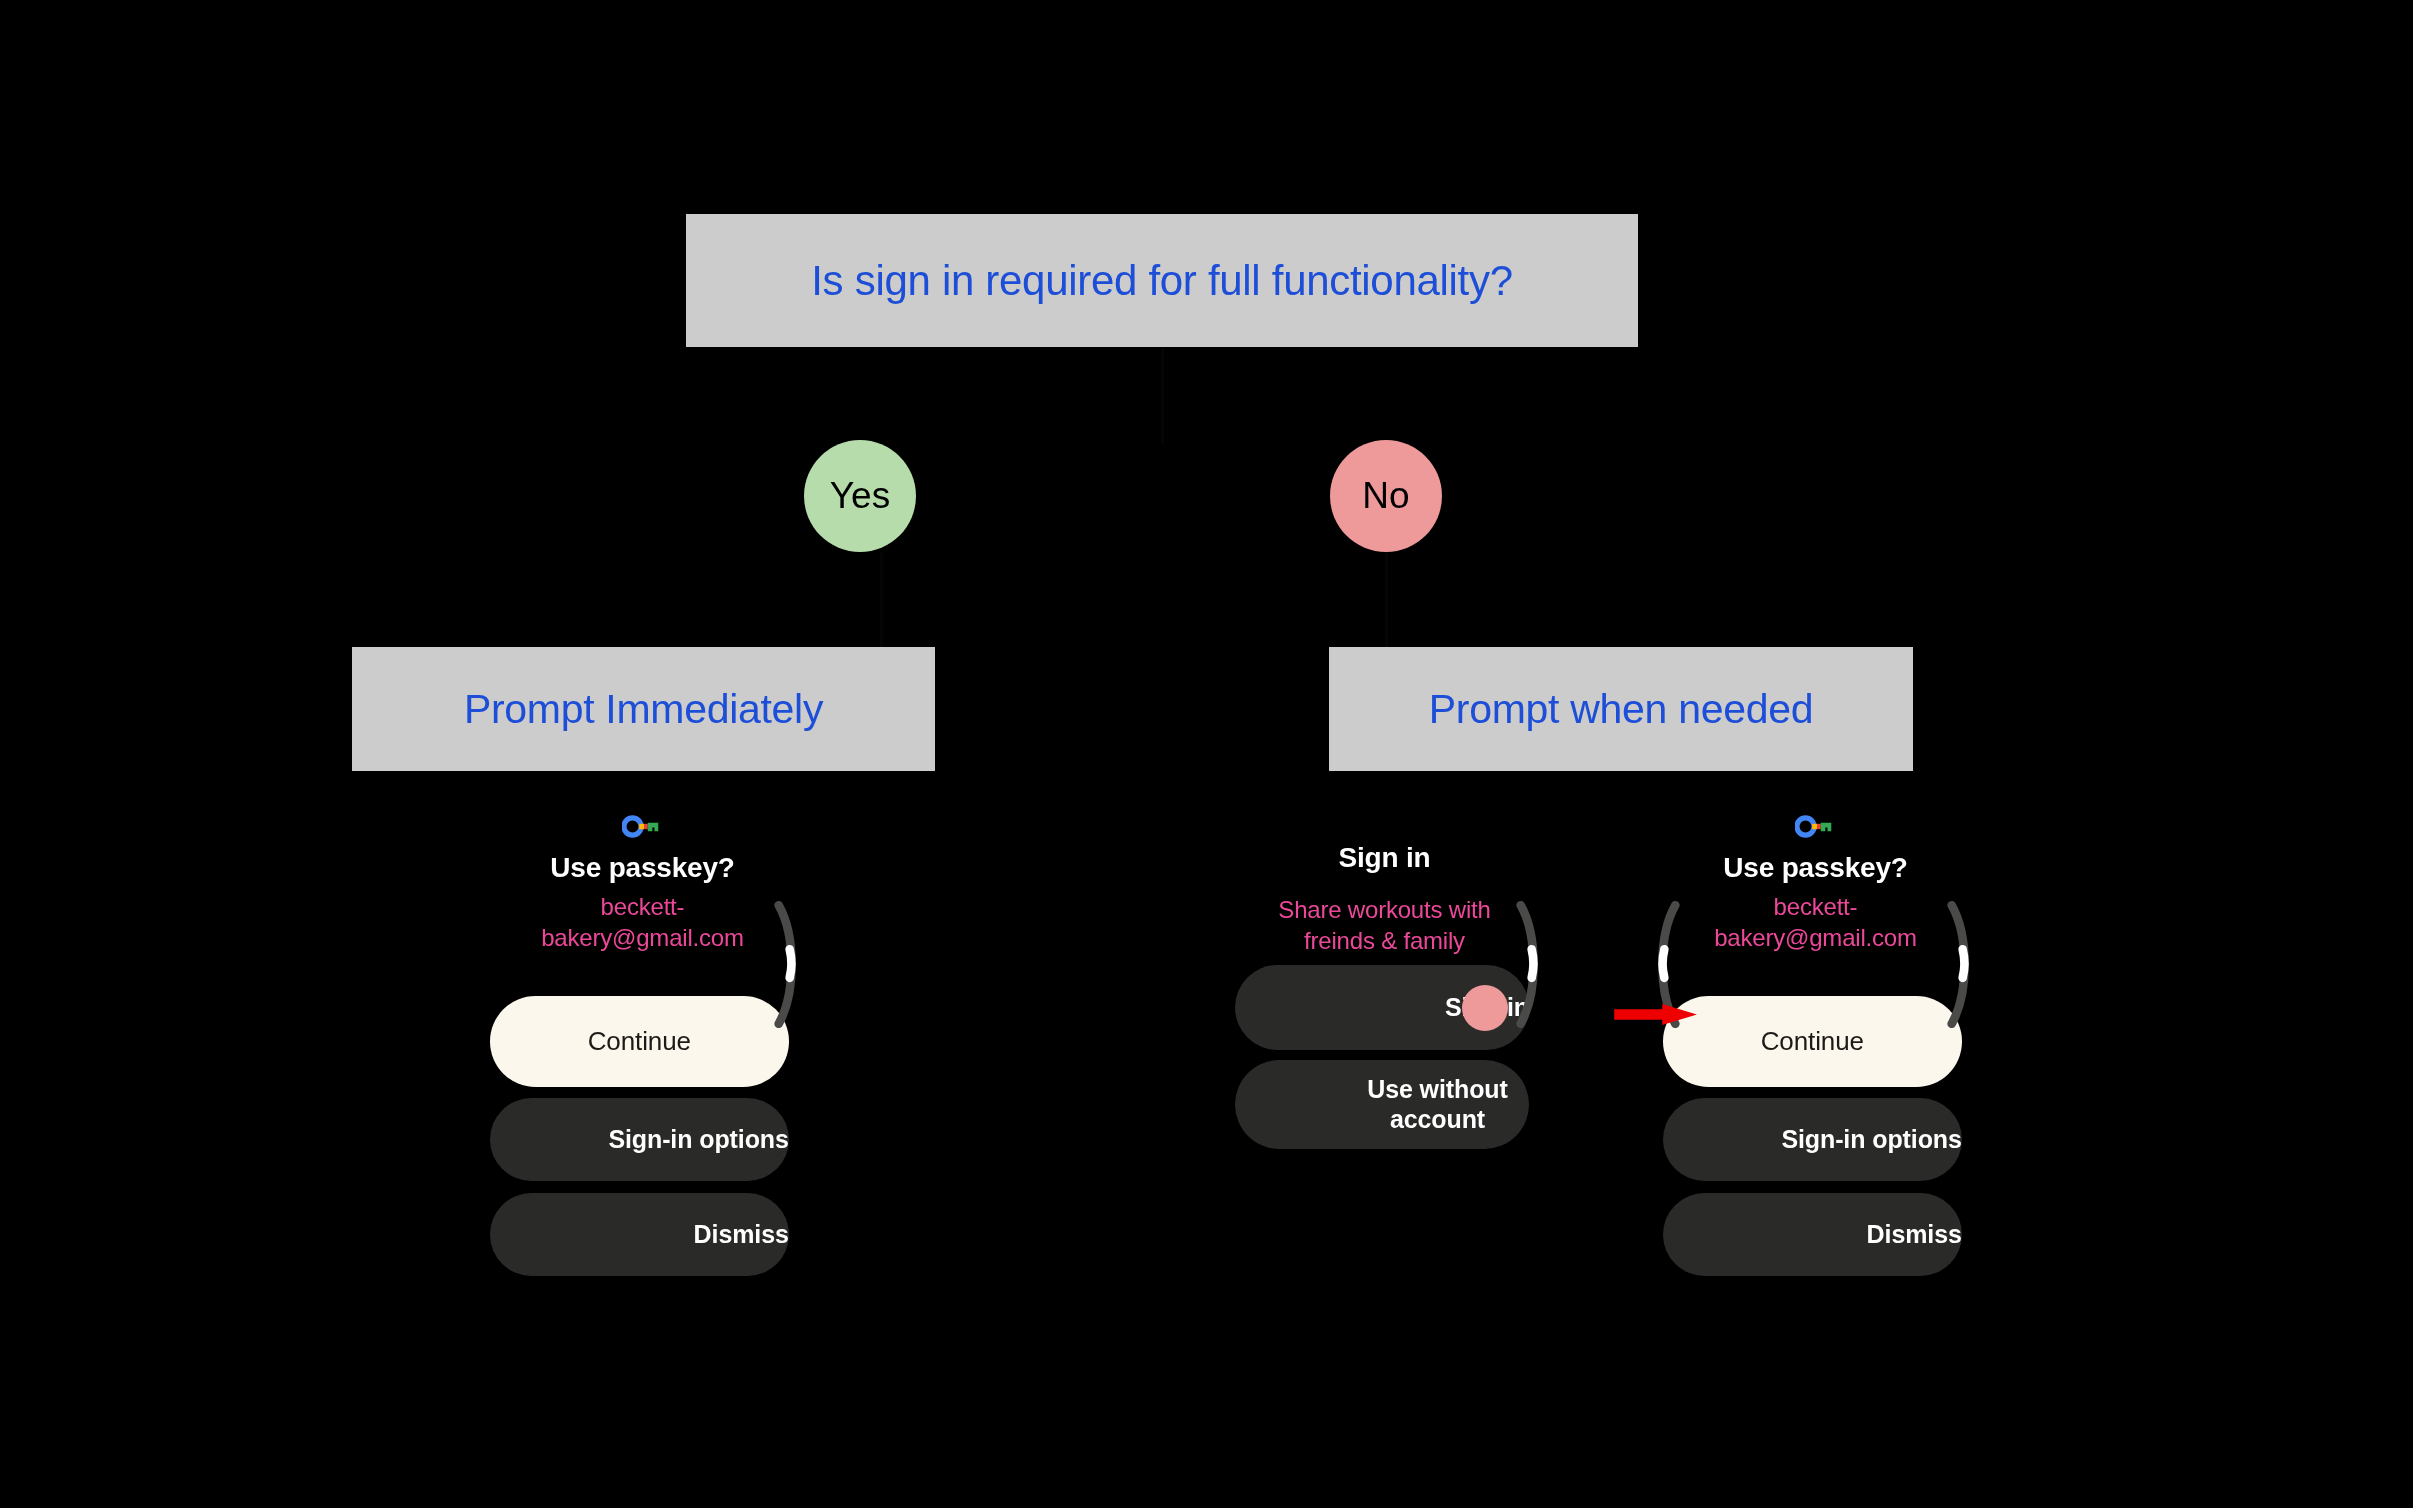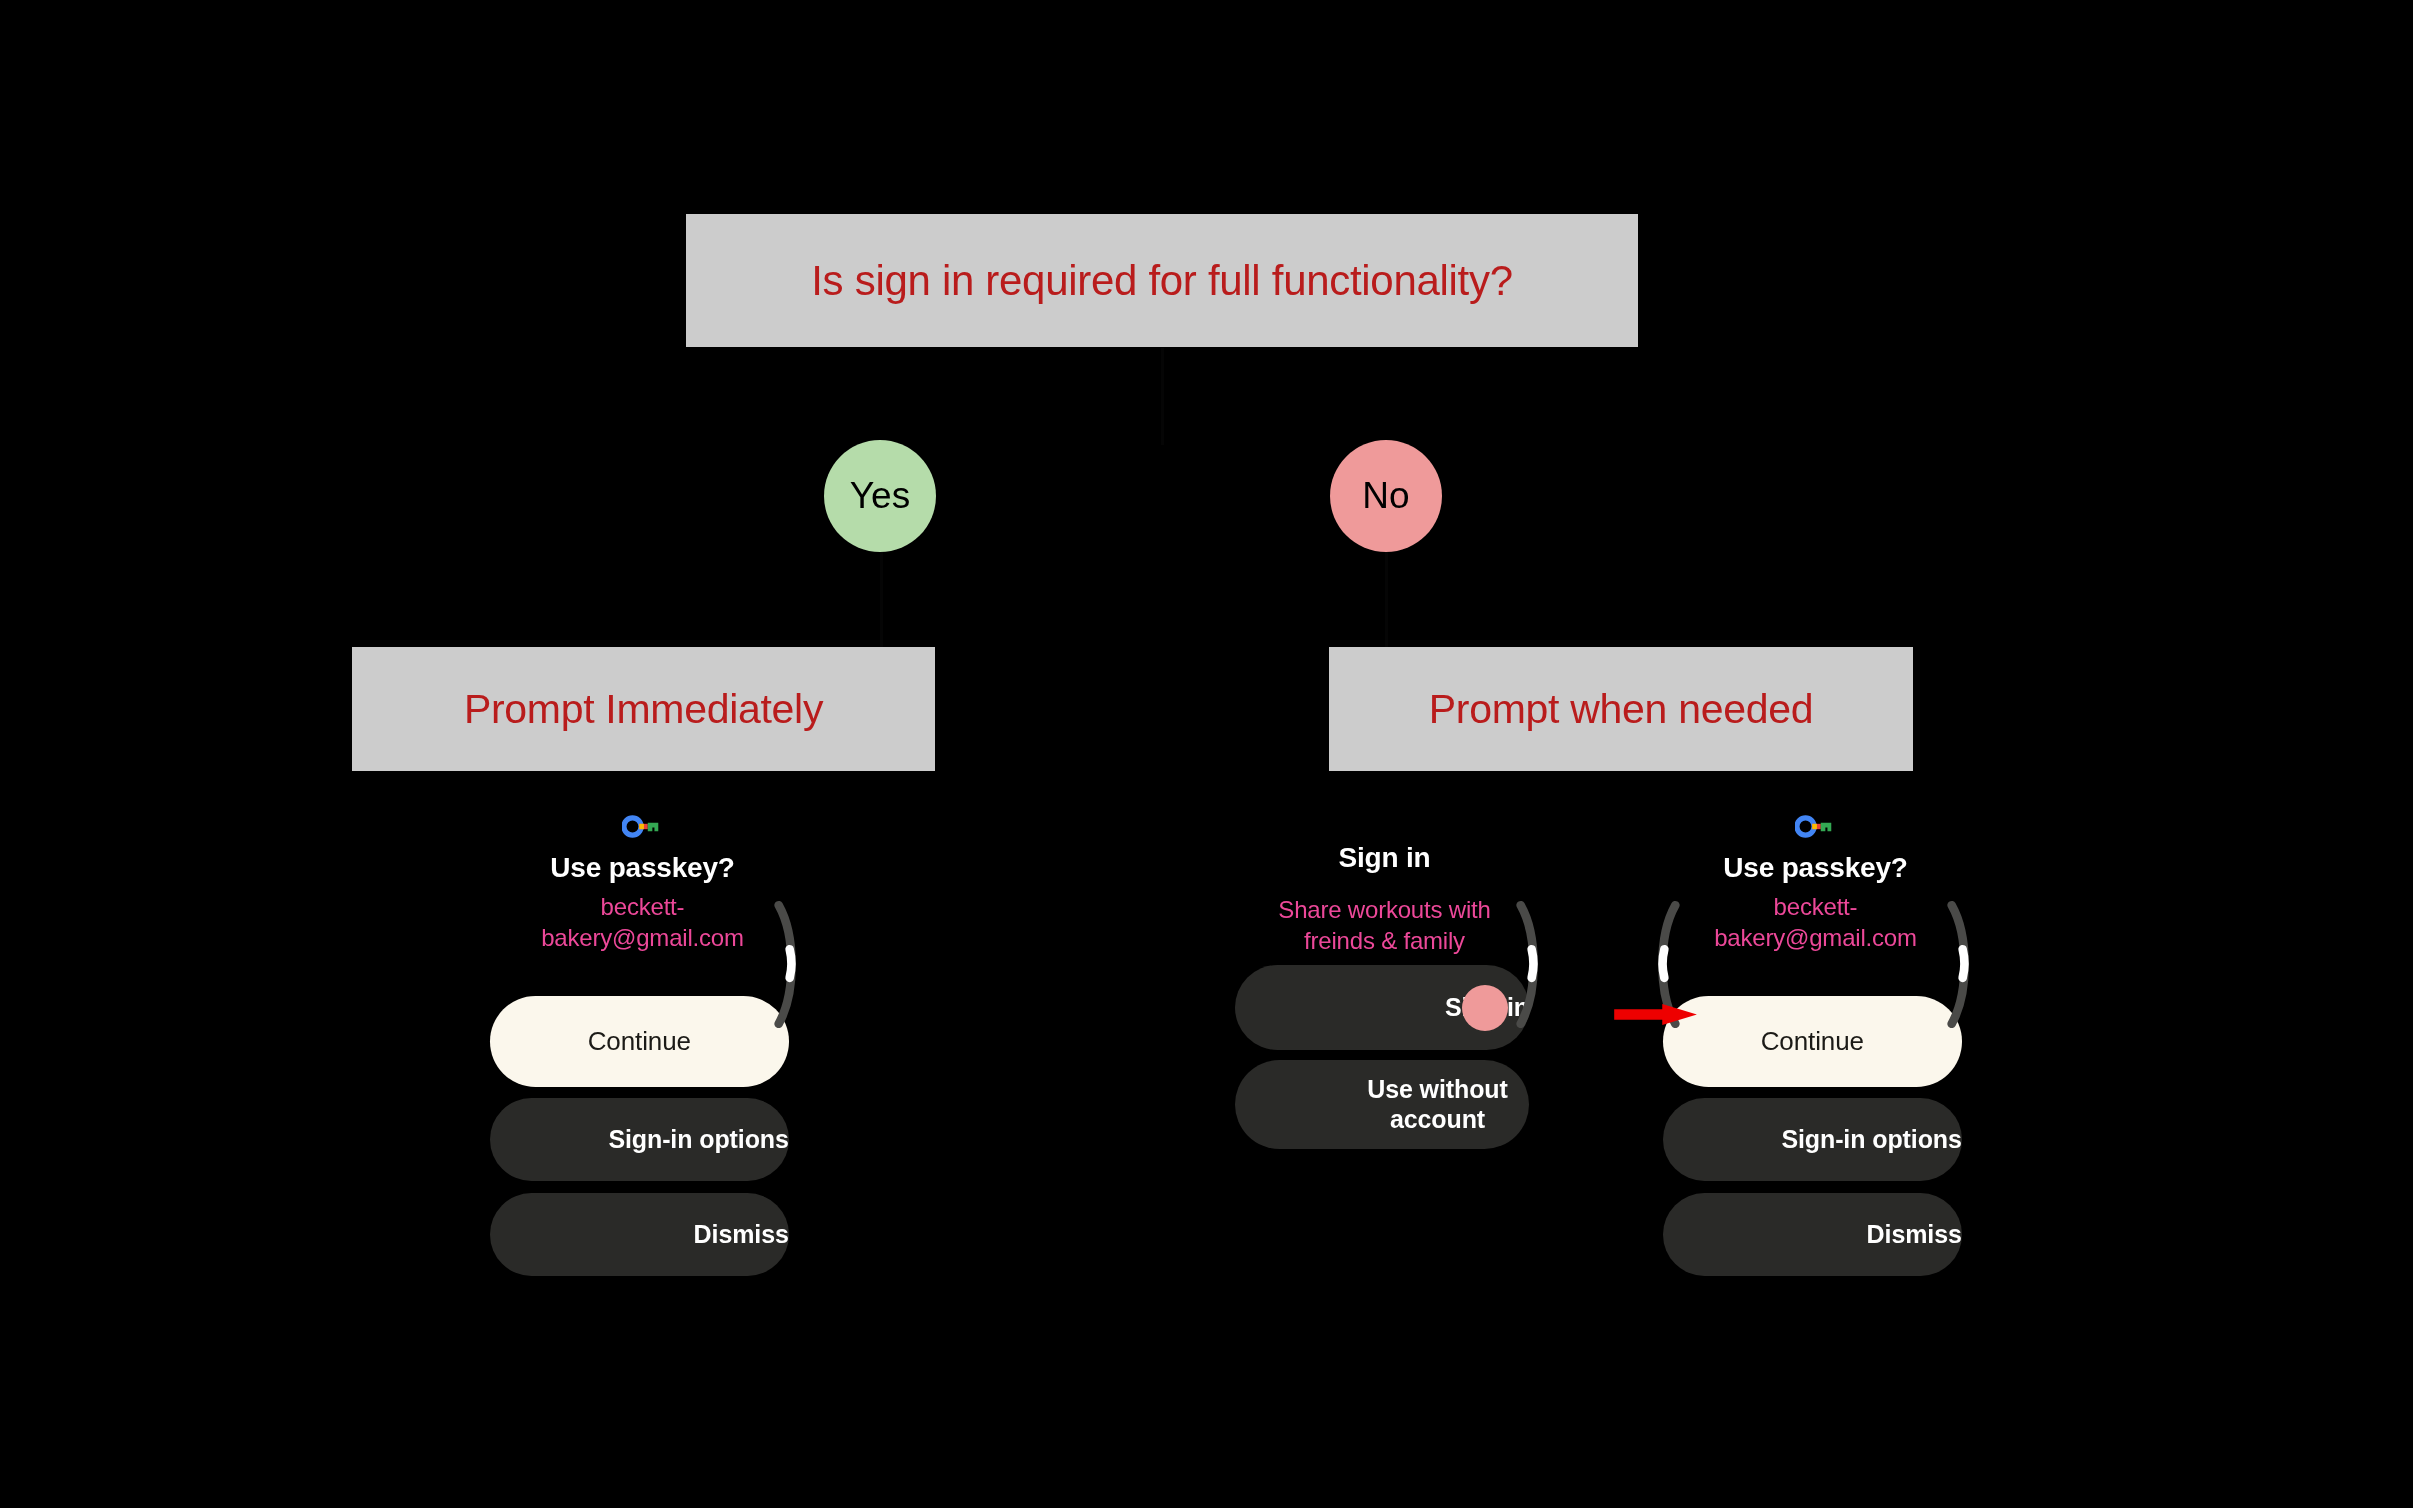--- a/index.html
+++ b/index.html
@@ -7,21 +7,21 @@
     width:2414px;height:1508px;position:relative;overflow:hidden;
     font-family:"Liberation Sans","DejaVu Sans",sans-serif;
     background:#000000;
   }
   .canvas{position:absolute;inset:0;}
 
   
   .flow-box{
     position:absolute;
     background:#cccccc;
-    color:#b91c1c;
+    color:#1d4ed8;
     display:flex;align-items:center;justify-content:center;
     font-weight:400;
     letter-spacing:-0.3px;
     box-sizing:border-box;
   }
   #node-question{
     left:686px; top:214px; width:952px; height:133px;
     font-size:42px;
   }
   #node-prompt-immediately{
@@ -33,21 +33,21 @@
     font-size:41px;
   }
 
   .flow-circle{
     position:absolute;
     border-radius:50%;
     display:flex;align-items:center;justify-content:center;
     color:#000000;font-size:37px;
   }
   #node-yes{
-    left:824px; top:440px; width:112px; height:112px;
+    left:804px; top:440px; width:112px; height:112px;
     background:#b5dcaa;
     text-align:right;
   }
   #node-no{
     left:1330px; top:440px; width:112px; height:112px;
     background:#ef9a9a;
   }
 
   
   .connector{position:absolute;background:#050505;}

